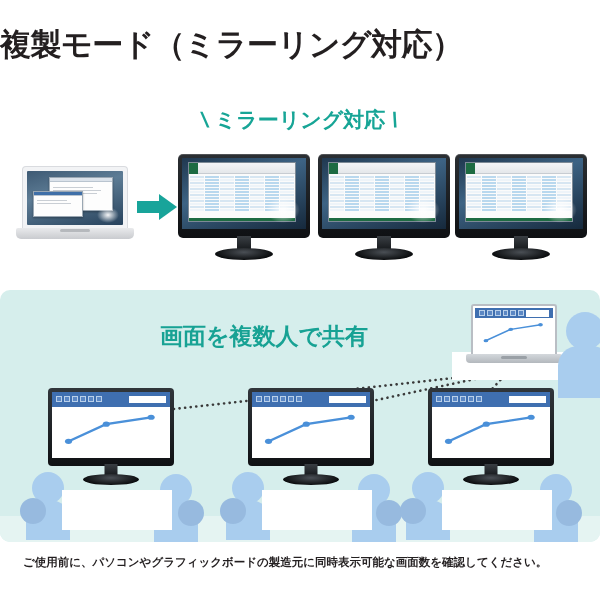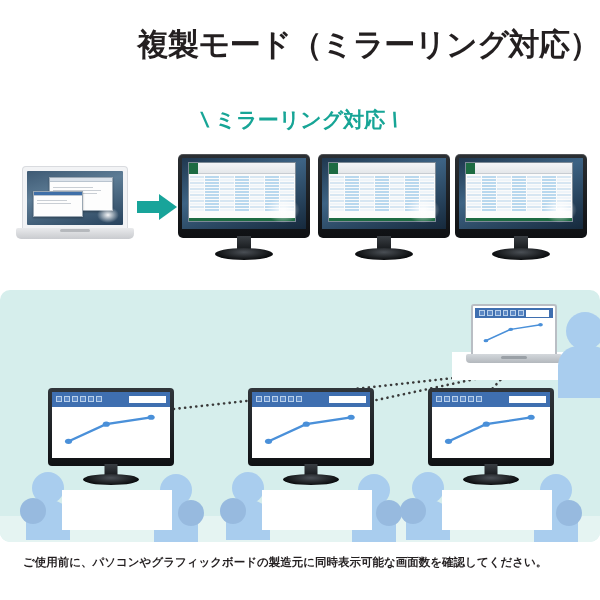--- a/index.html
+++ b/index.html
@@ -9,21 +9,21 @@
     background:#ffffff;
     font-family:"Liberation Sans","DejaVu Sans",sans-serif;
     overflow:hidden;
     position:relative;
   }
 
   
   .title {
     position:absolute;
     top:24px; left:0; width:600px;
-    text-align:right;
+    text-align:left;
     font-size:31px;
     font-weight:bold;
     color:#231f20;
     letter-spacing:-0.5px;
     white-space:nowrap;
   }
 
   
   .tagline {
     position:absolute;
@@ -605,20 +605,21 @@
       </div>
     </div>
     <div class="mt-neck"></div>
     <div class="mt-stand"></div>
   </div>
 </div>
 
 <div class="panel">
   <div class="floor"></div>
 
+  <div class="usage-head">画面を複数人で共有</div>
 
   <svg class="dots" viewBox="0 0 600 252">
     <g stroke="#3a3a3a" stroke-width="2.6" stroke-linecap="round" fill="none" stroke-dasharray="0.1 5.5">
       <path d="M508,82 L111,126"></path>
       <path d="M508,82 L311,124"></path>
       <path d="M508,82 L491,100"></path>
     </g>
   </svg>
 
   <div class="pedestal"></div>

